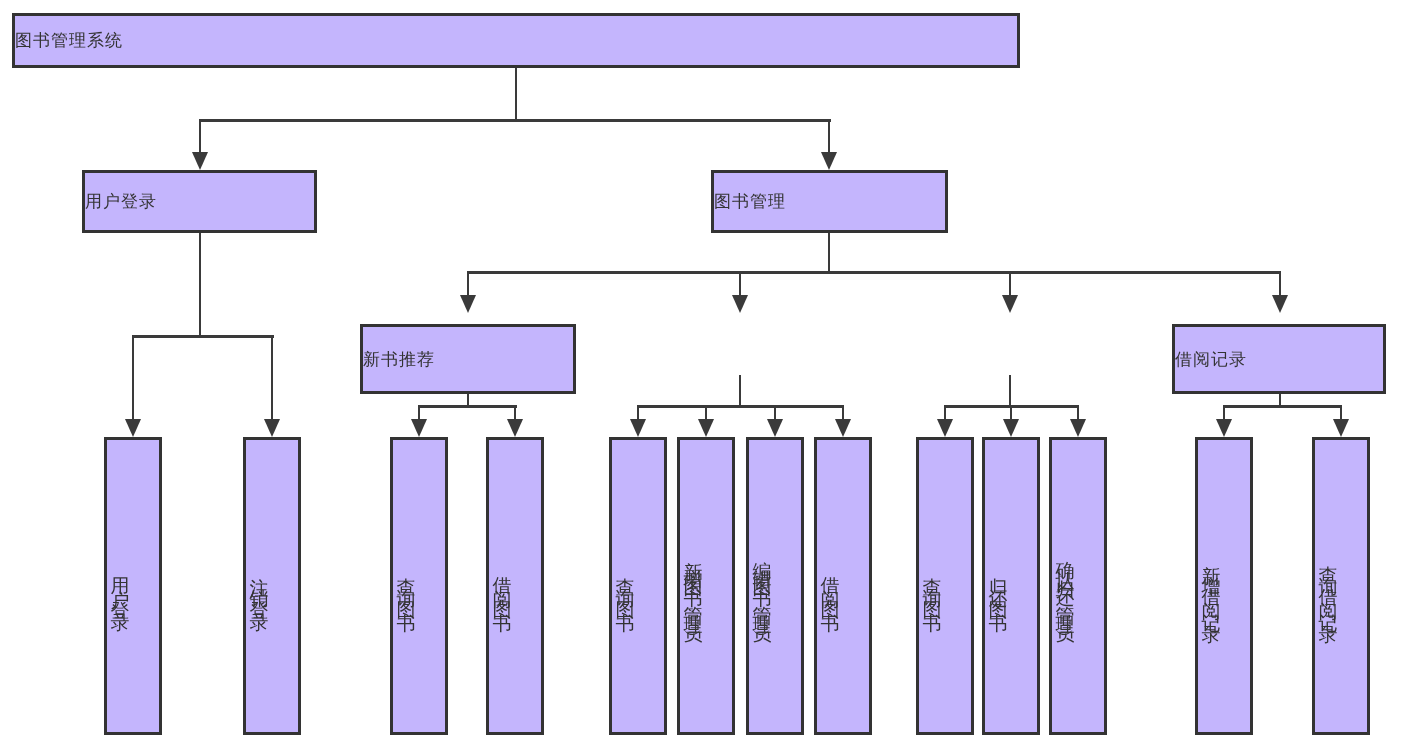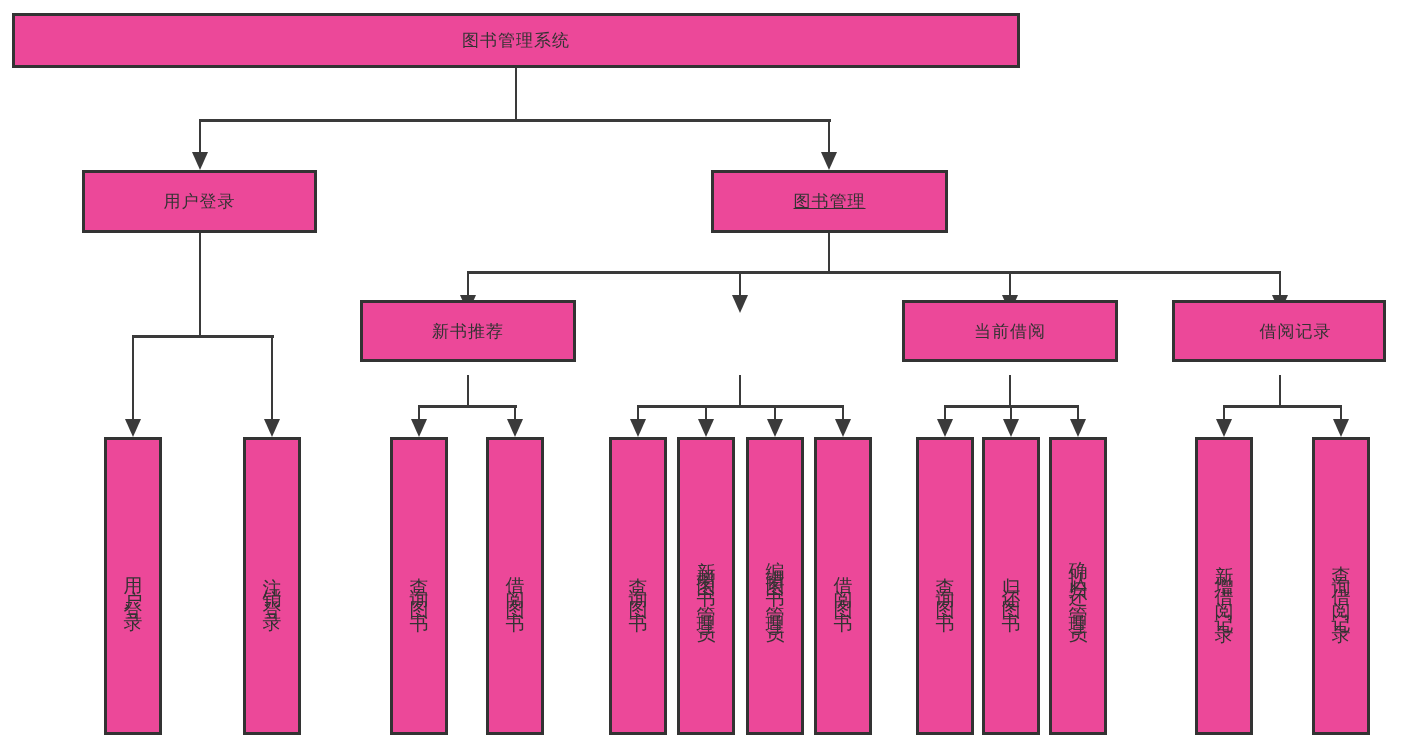--- a/index.html
+++ b/index.html
@@ -7,31 +7,31 @@
     position: relative;
     width: 1405px; height: 747px;
     background: var(--background, #fff);
     font-family: "Liberation Sans", sans-serif;
     overflow: hidden;
   }
   .box {
     position: absolute;
     box-sizing: border-box;
     border: 3px solid var(--border, #333);
-    background: #ec4899;
+    background: #c4b5fd;
     display: flex;
     align-items: center;
-    justify-content: center;
+    justify-content: flex-start;
     color: var(--text, #333);
     font-size: 17px;
     letter-spacing: 1px;
     z-index: 2;
   }
   .lvl2 { width: 235px; height: 63px; top: 170px; }
-  .lvl3 { width: 216px; height: 62px; top: 300px; }
+  .lvl3 { width: 216px; height: 70px; top: 324px; }
   .leaf { width: 58px; height: 298px; top: 437px; }
   .vtext {
     writing-mode: vertical-rl;
     text-orientation: mixed;
     font-size: 19px;
     letter-spacing: 12px;
     color: var(--text, #333);
     white-space: nowrap;
   }
   .leaf.tight .vtext { letter-spacing: 9px; }
@@ -64,21 +64,21 @@
   <div class="vl" style="left:515px; top:68px; height:53px;"></div>
   <div class="hl" style="left:199px; top:119px; width:632px;"></div>
   <div class="vl" style="left:199px; top:119px; height:36px;"></div>
   <div class="arrow" style="left:192px; top:152px;"></div>
   <div class="vl" style="left:828px; top:119px; height:36px;"></div>
   <div class="arrow" style="left:821px; top:152px;"></div>
 
   <div class="box lvl2" style="left:82px;">
     <span>用户登录</span>
   </div>
-  <div class="box lvl2" style="left:711px; width:237px;text-decoration:underline;">
+  <div class="box lvl2" style="left:711px; width:237px;">
     <span>图书管理</span>
   </div>
 
   <div class="vl" style="left:199px; top:233px; height:104px;"></div>
   <div class="hl" style="left:132px; top:335px; width:142px;"></div>
   <div class="vl" style="left:132px; top:335px; height:86px;"></div>
   <div class="arrow" style="left:125px; top:419px;"></div>
   <div class="vl" style="left:271px; top:335px; height:86px;"></div>
   <div class="arrow" style="left:264px; top:419px;"></div>
 
@@ -89,24 +89,21 @@
   <div class="vl" style="left:739px; top:271px; height:28px;"></div>
   <div class="arrow" style="left:732px; top:295px;"></div>
   <div class="vl" style="left:1009px; top:271px; height:28px;"></div>
   <div class="arrow" style="left:1002px; top:295px;"></div>
   <div class="vl" style="left:1279px; top:271px; height:28px;"></div>
   <div class="arrow" style="left:1272px; top:295px;"></div>
 
   <div class="box lvl3" style="left:360px;">
     <span>新书推荐</span>
   </div>
-  <div class="box lvl3" style="left:902px;">
-    <span>当前借阅</span>
-  </div>
-  <div class="box lvl3" style="left:1172px; width:214px;padding-left:33px;">
+  <div class="box lvl3" style="left:1172px; width:214px;">
     <span>借阅记录</span>
   </div>
 
   <div class="vl" style="left:467px; top:375px; height:33px;"></div>
   <div class="hl" style="left:418px; top:405px; width:99px;"></div>
   <div class="vl" style="left:418px; top:405px; height:16px;"></div>
   <div class="arrow" style="left:411px; top:419px;"></div>
   <div class="vl" style="left:514px; top:405px; height:16px;"></div>
   <div class="arrow" style="left:507px; top:419px;"></div>
 

